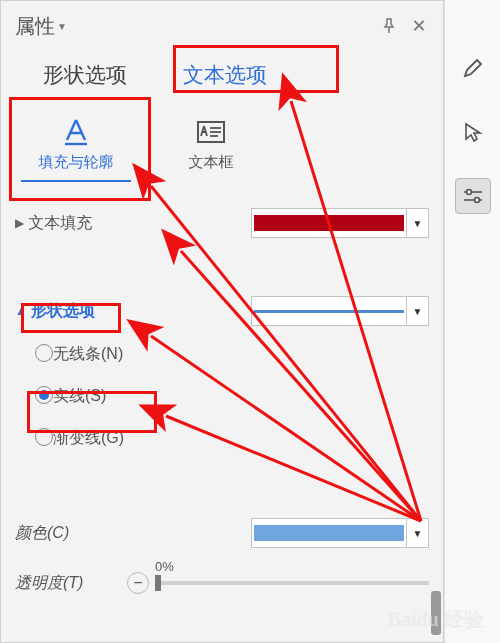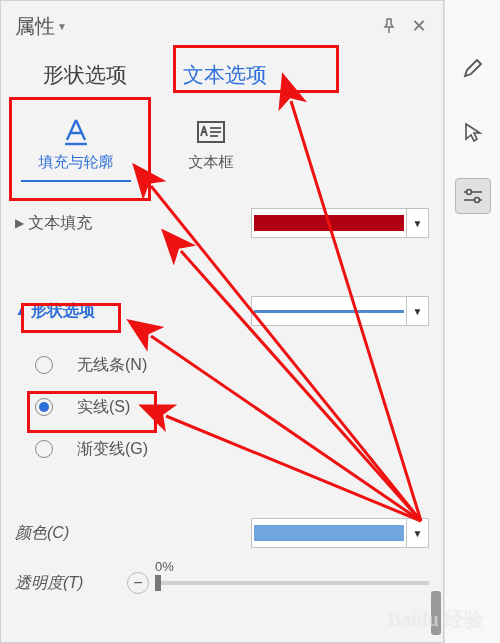--- a/index.html
+++ b/index.html
@@ -29,21 +29,21 @@
   .tri { font-size: 12px; color: #666; }
 
   .sw { width: 178px; height: 30px; border: 1px solid #c3c3c3; background: #fff; display: flex; align-items: center; }
   .sw-body { flex: 1; height: 100%; display:flex; align-items:center; justify-content:center; }
   .sw-fill { width: 150px; height: 16px; background: #b00012; }
   .sw-line { width: 150px; height: 3px; background: #4f89cf; }
   .sw-color { width: 150px; height: 16px; background: #6ea6dd; }
   .sw-btn { width: 22px; height: 100%; border-left: 1px solid #c3c3c3; display:flex; align-items:center; justify-content:center; font-size:10px; color:#333; }
 
   .radio-group { margin-top: 18px; padding-left: 20px; }
-  .radio-row { display: flex; align-items: center; gap: 24px; color: #555; font-size: 16px; height: 42px; }
+  .radio-row { display: flex; align-items: flex-start; gap: 0; color: #555; font-size: 16px; height: 42px; }
   .rcirc { width: 18px; height: 18px; border: 1.5px solid #888; border-radius: 50%; display:flex; align-items:center; justify-content:center; }
   .rdot { width: 10px; height: 10px; background: #2e6fd9; border-radius: 50%; }
 
   .slider-row { margin-top: 24px; display: flex; align-items: center; gap: 12px; }
   .slider-lbl { color: #555; font-size: 16px; width: 100px; font-style: italic; }
   .slider-body { flex: 1; display:flex; align-items:center; gap:6px; position:relative; }
   .minus { width:22px; height:22px; border:1px solid #bbb; border-radius:50%; display:flex; align-items:center; justify-content:center; font-size:16px; color:#555; }
   .track { flex:1; height:4px; background:#d0d0d0; position:relative; }
   .thumb { position:absolute; left:0; top:-6px; width:6px; height:16px; background:#777; }
   .pct { position:absolute; top:-22px; left:0; font-size:13px; color:#555; }

